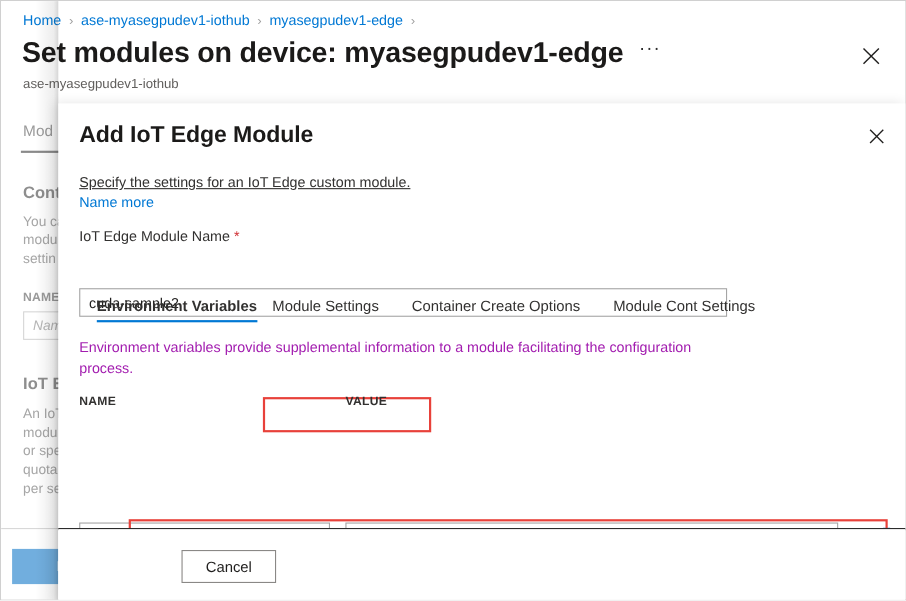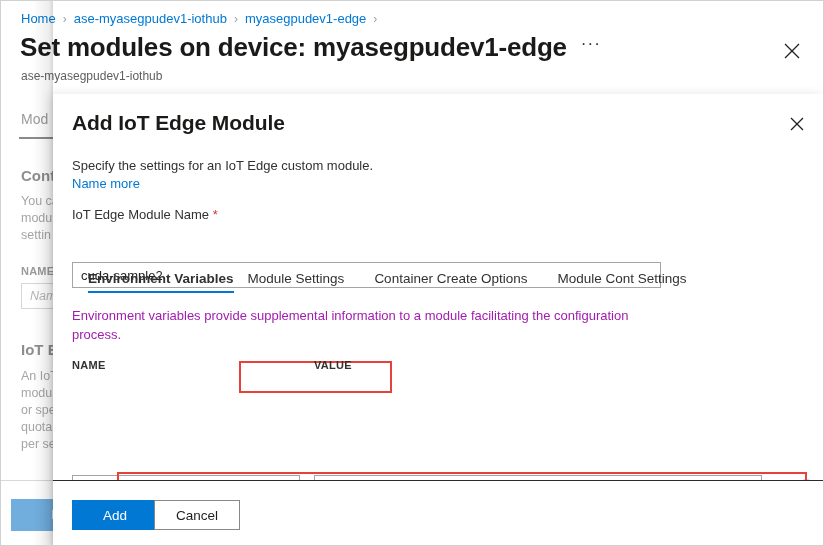--- a/index.html
+++ b/index.html
@@ -211,20 +211,21 @@
     right: 0;
     bottom: 0;
   }
 
   .d-desc {
     position: absolute;
     left: 19px;
     top: 64px;
     font-size: 13px;
     color: #323130;
+    text-decoration: underline;
   }
   .d-link {
     position: absolute;
     left: 19px;
     top: 82px;
     font-size: 13px;
     color: #0078d4;
     cursor: pointer;
   }
 
@@ -415,21 +416,21 @@
     background: #0078d4;
     color: #ffffff;
     border: none;
     font-size: 13.5px;
     font-family: "Liberation Sans", sans-serif;
     cursor: pointer;
     border-radius: 0;
   }
   .btn-secondary {
     position: absolute;
-    left: 101px;
+    left: 112px;
     top: 19px;
     width: 86px;
     height: 30px;
     background: #ffffff;
     color: #201f1e;
     border: 1px solid #8a8886;
     font-size: 13.5px;
     font-family: "Liberation Sans", sans-serif;
     cursor: pointer;
     border-radius: 0;
@@ -543,18 +544,17 @@
 
       <div class="row" style="top:423px;">
         <input class="row-name-input" type="text" placeholder="Variable name" style="">
         <input class="row-value-input" type="text" placeholder="Variable value" style="">
       </div>
 
     </div>
 
     <div class="dialog-footer-line"></div>
     <div class="dialog-footer">
-      <button class="btn-primary">Add</button>
       <button class="btn-secondary">Cancel</button>
     </div>
 
   </div>
 </div>
 
 </body></html>

